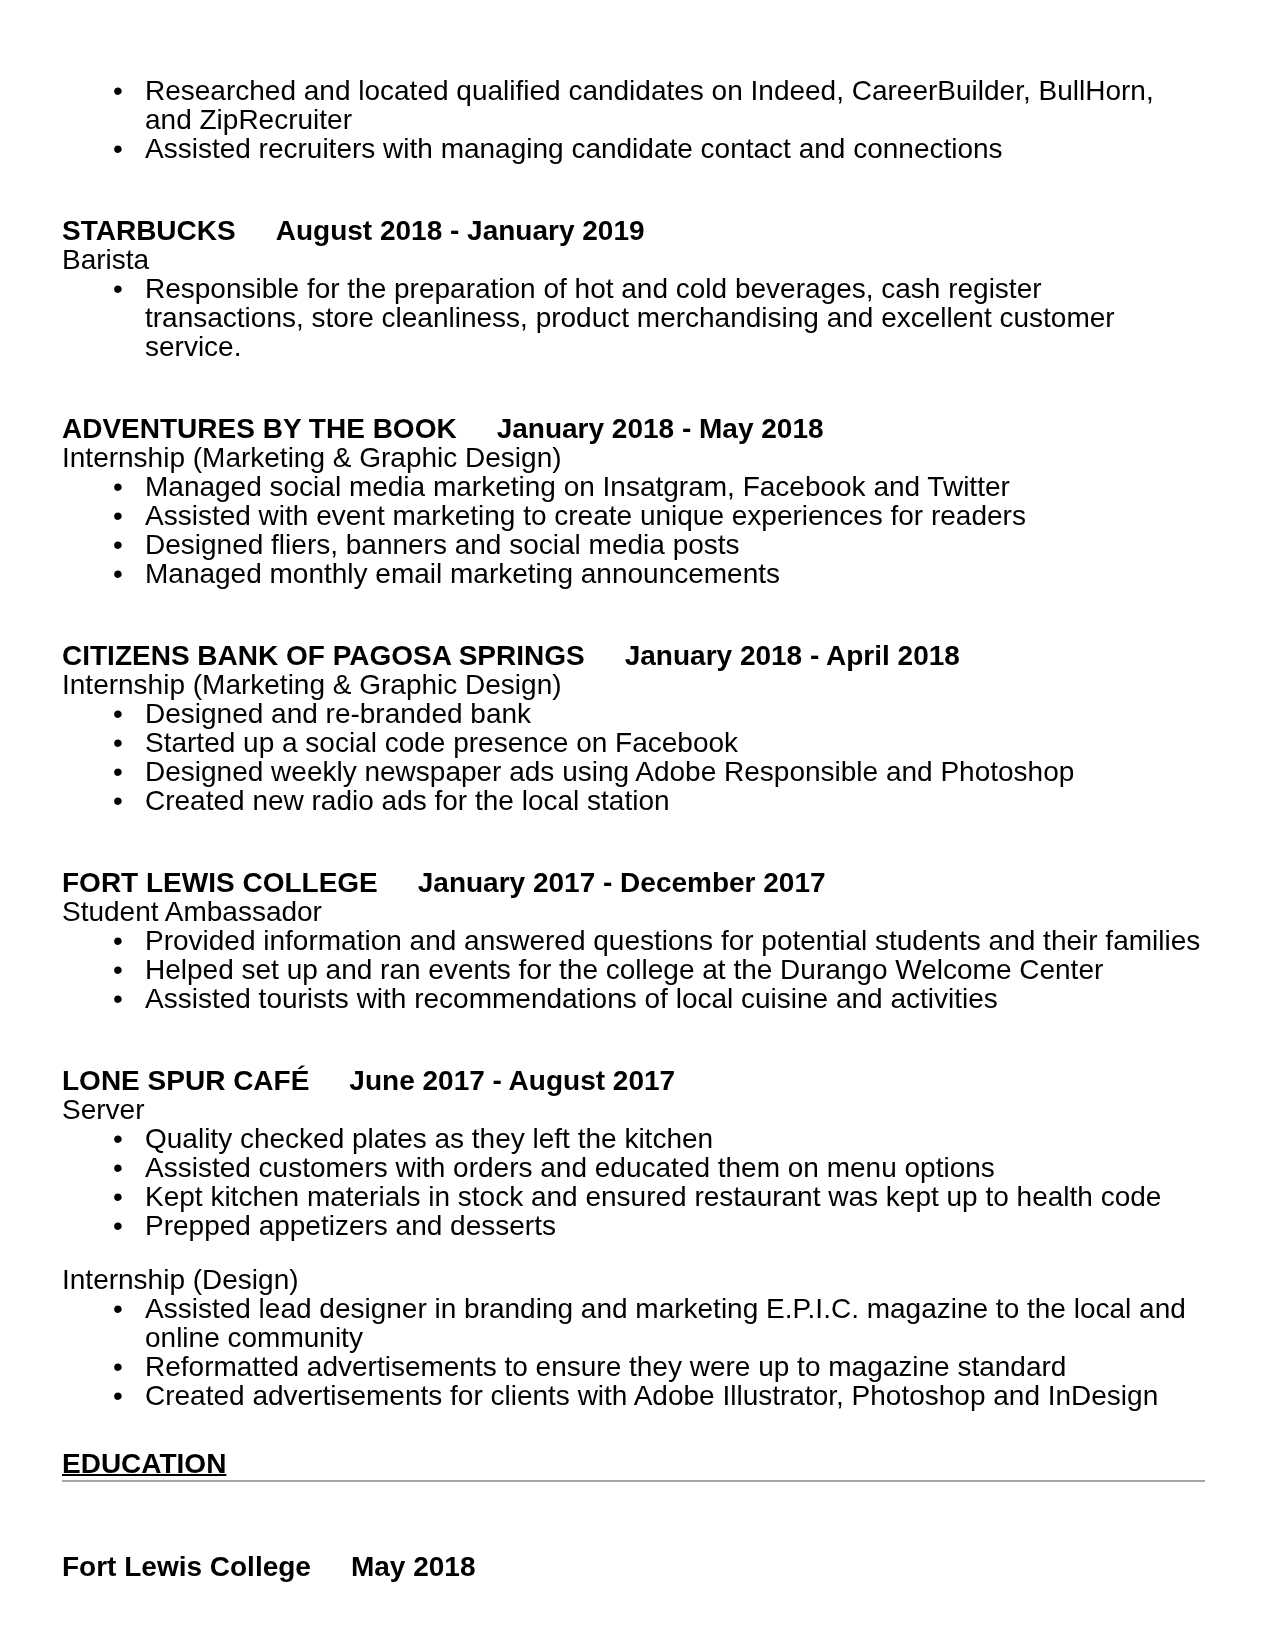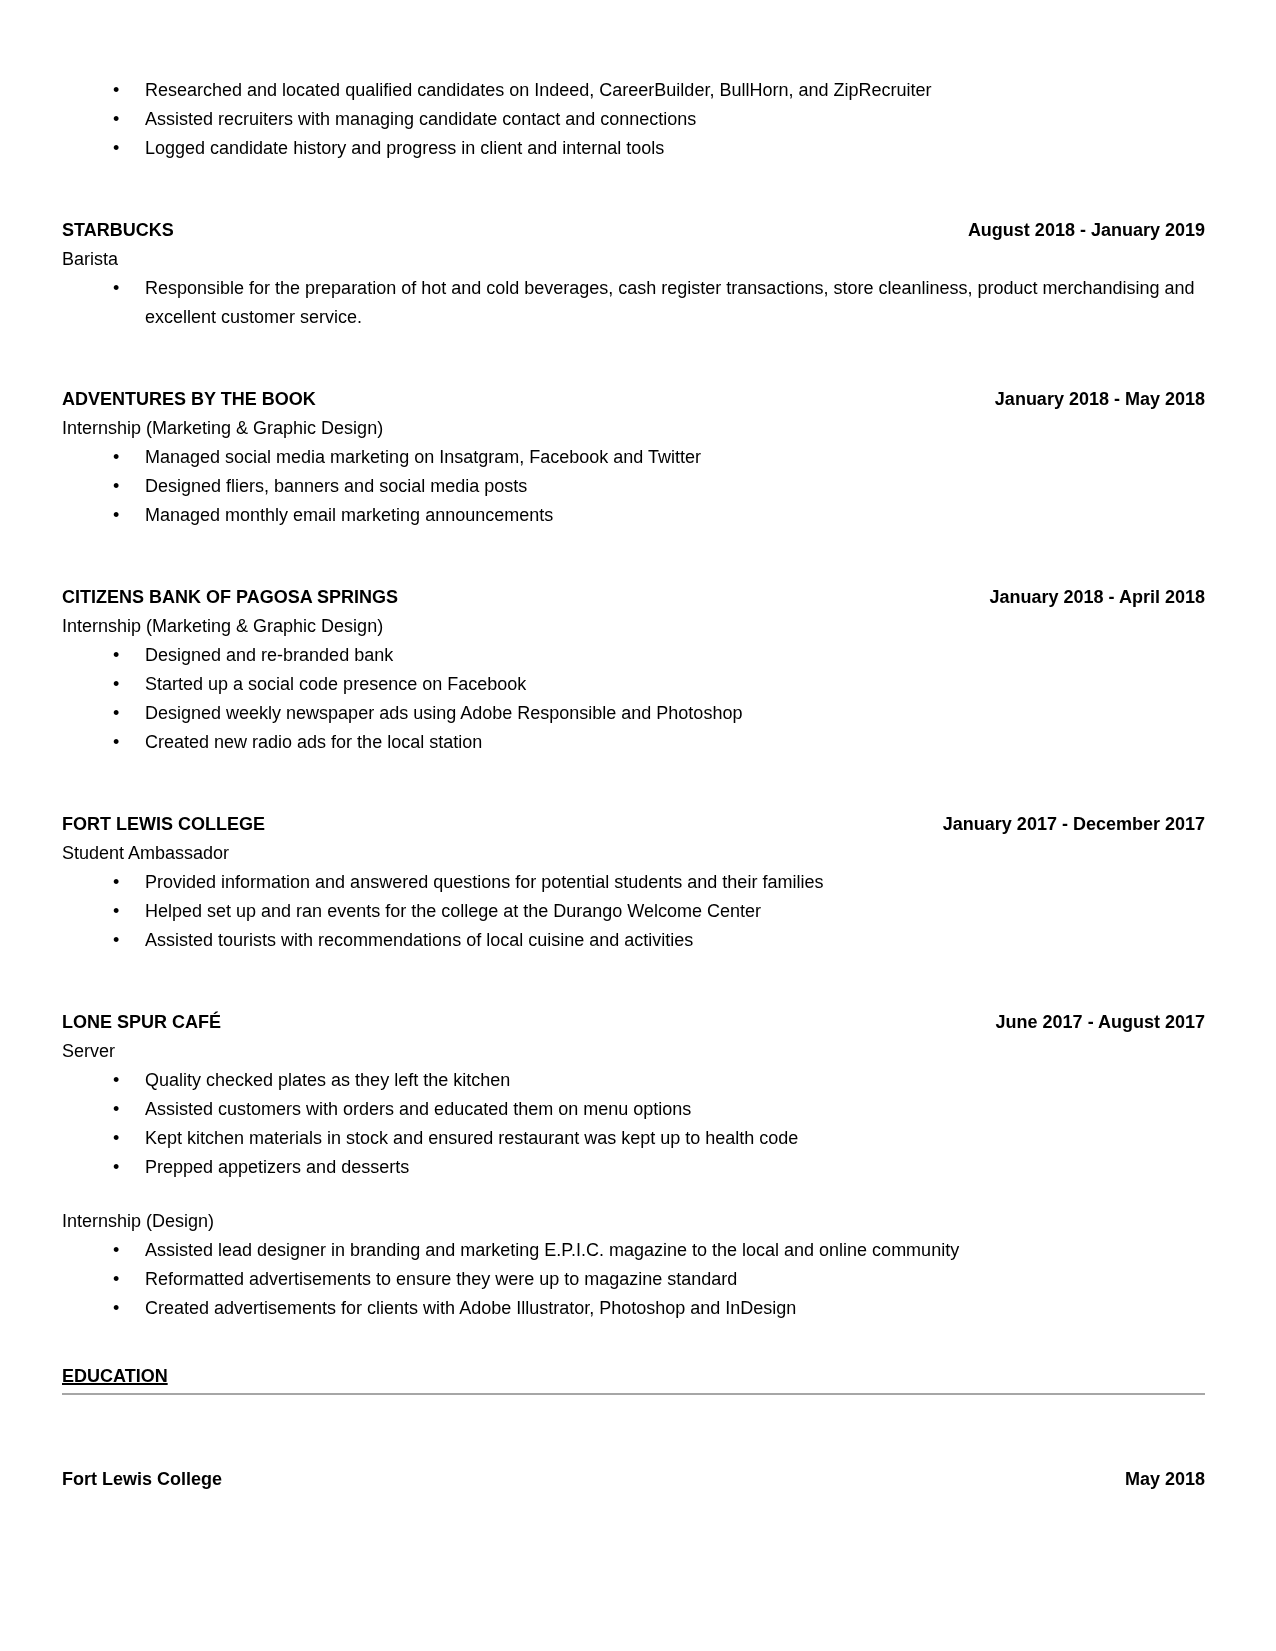--- a/index.html
+++ b/index.html
@@ -6,21 +6,21 @@
     margin: 0;
     padding: 0;
     background: #ffffff;
   }
   .page {
     position: relative;
     width: 1276px;
     height: 1651px;
     background: #ffffff;
     font-family: "Liberation Sans", "DejaVu Sans", sans-serif;
-    font-size: 18px;
+    font-size: 28px;
     color: #000000;
     overflow: hidden;
   }
   .content {
     position: absolute;
     left: 62px;
     right: 71px;
     top: 76px;
   }
   ul.bullets {
@@ -38,24 +38,25 @@
     position: absolute;
     left: 51px;
     top: 0;
     line-height: 29px;
   }
   .section {
     margin-top: 25px;
   }
   .sec-head {
     display: flex;
-    justify-content: space-between;
+    justify-content: flex-start;
     align-items: baseline;
     font-weight: bold;
     line-height: 29px;
+    gap: 40px;
   }
   .sec-head .dates {
     text-align: right;
     white-space: nowrap;
     margin-top: 28px;
   }
   .role {
     line-height: 29px;
   }
   .edu-heading {
@@ -75,21 +76,20 @@
 </style>
 </head>
 <body>
 
 <div class="page">
   <div class="content">
 
     <ul class="bullets">
       <li>Researched and located qualified candidates on Indeed, CareerBuilder, BullHorn, and ZipRecruiter</li>
       <li>Assisted recruiters with managing candidate contact and connections</li>
-      <li>Logged candidate history and progress in client and internal tools</li>
     </ul>
 
     <div class="section">
       <div class="sec-head">
         <span class="company">STARBUCKS</span>
         <span class="dates">August 2018 - January 2019</span>
       </div>
       <div class="role">Barista</div>
       <ul class="bullets">
         <li>Responsible for the preparation of hot and cold beverages, cash register transactions, store cleanliness, product merchandising and excellent customer service.</li>
@@ -97,20 +97,21 @@
     </div>
 
     <div class="section">
       <div class="sec-head">
         <span class="company">ADVENTURES BY THE BOOK</span>
         <span class="dates">January 2018 - May 2018</span>
       </div>
       <div class="role">Internship (Marketing &amp; Graphic Design)</div>
       <ul class="bullets">
         <li>Managed social media marketing on Insatgram, Facebook and Twitter</li>
+        <li>Assisted with event marketing to create unique experiences for readers</li>
         <li>Designed fliers, banners and social media posts</li>
         <li>Managed monthly email marketing announcements</li>
       </ul>
     </div>
 
     <div class="section">
       <div class="sec-head">
         <span class="company">CITIZENS BANK OF PAGOSA SPRINGS</span>
         <span class="dates">January 2018 - April 2018</span>
       </div>

